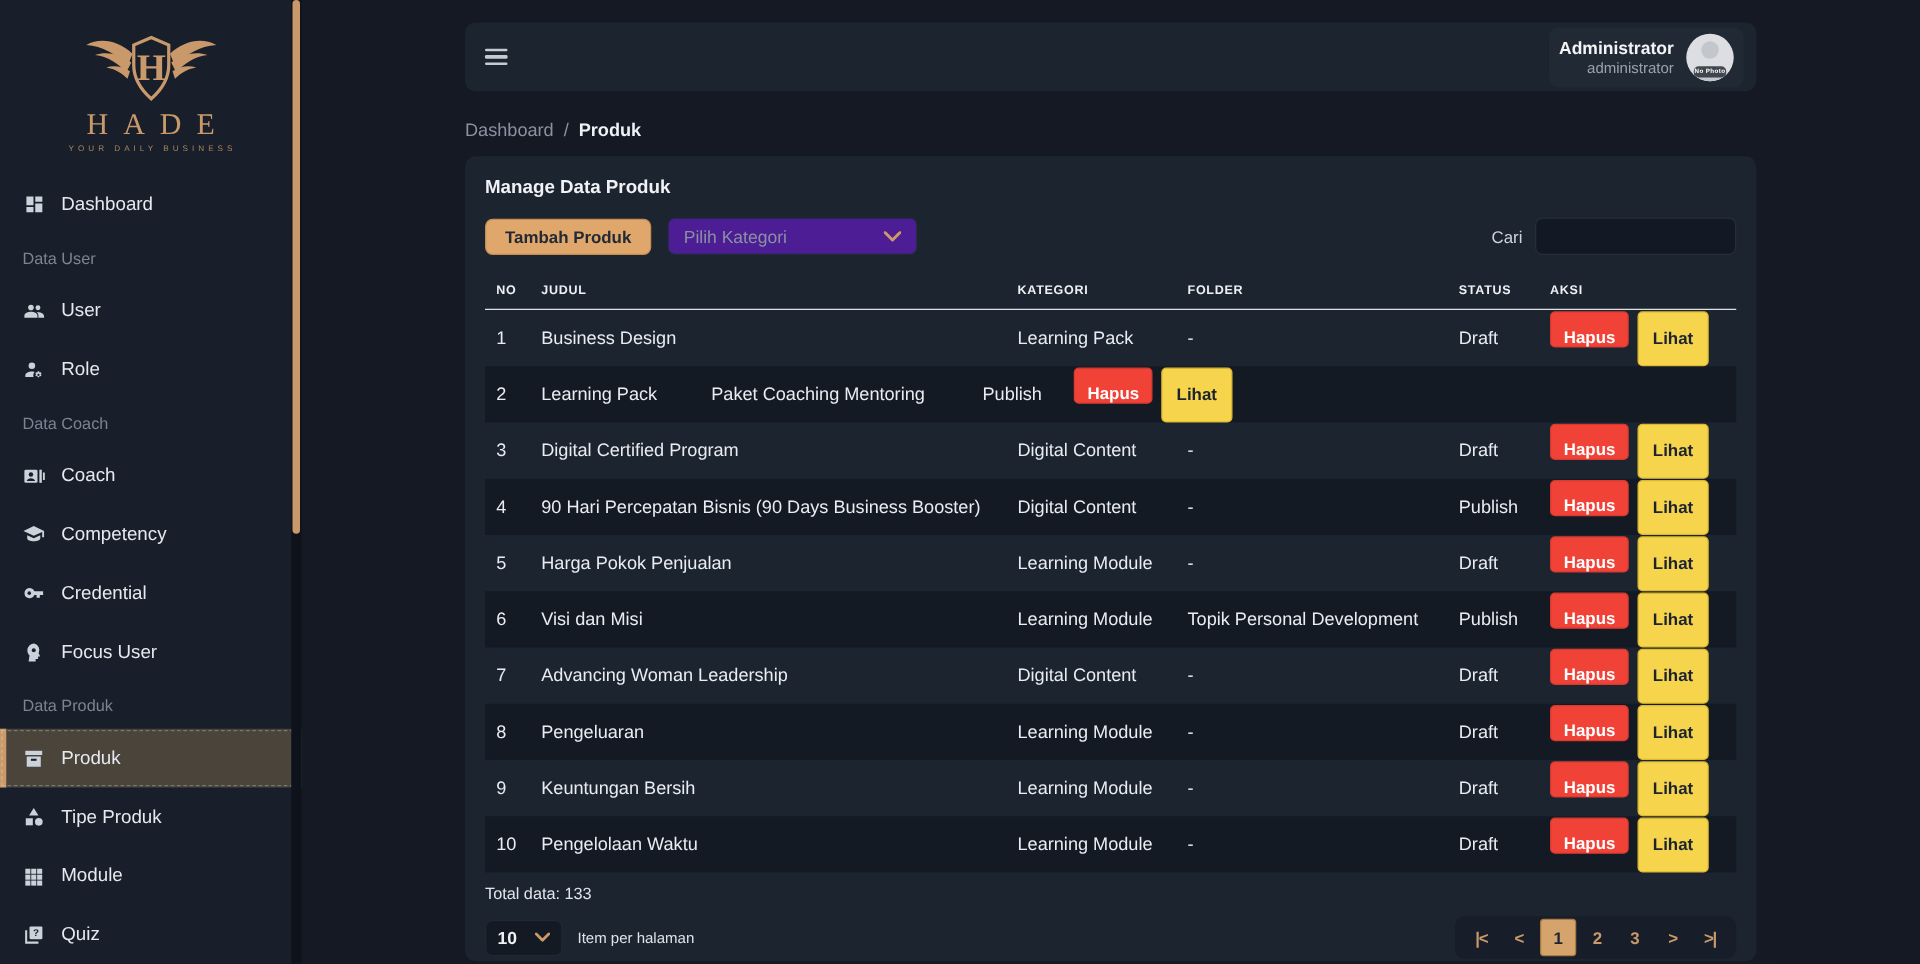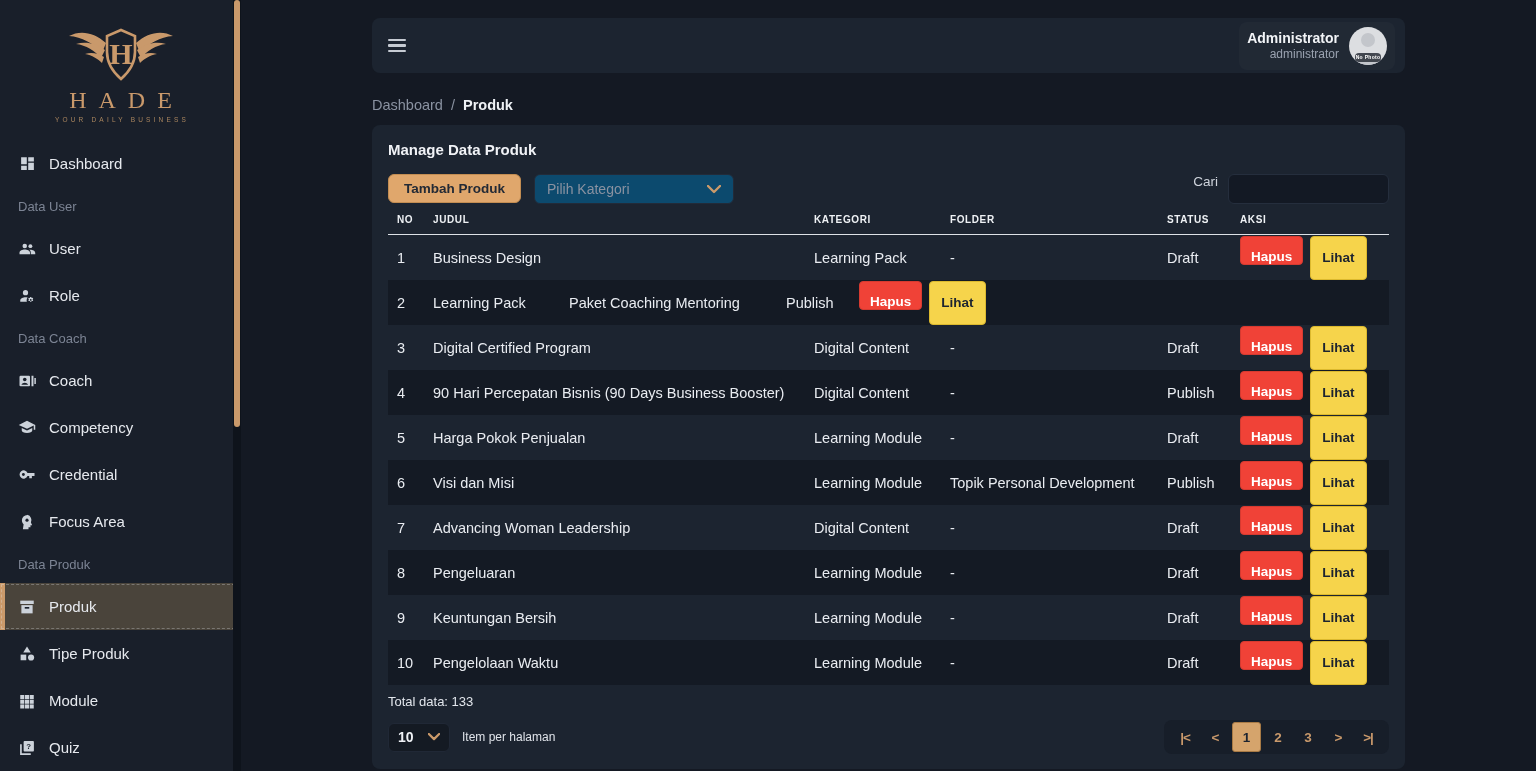--- a/index.html
+++ b/index.html
@@ -80,28 +80,28 @@
   .crumb-parent { color:#8a92a1; cursor:pointer; }
   .crumb-sep { color:#8a92a1; }
   .crumb-current { color:#eef1f5; font-weight:600; }
 
   .card {
     margin-top:12px; background:#1c2430; border-radius:8px;
     padding:16px 16px 0 16px; height:644px;
   }
   .card-title { font-size:15px; font-weight:700; color:#f0f2f6; margin-bottom:16px; }
 
-  .controls { display:flex; align-items:flex-start; }
+  .controls { display:flex; align-items:center; margin-bottom:13px; }
   .btn-add {
     height:29px; padding:0 15px; background:#e0a76c; border:1px solid #c38d52;
     border-radius:6px; color:#232a35; font-weight:700; font-size:13.5px;
     font-family:inherit; cursor:pointer;
   }
   .select-category {
-    width:200px; height:30px; margin-left:13px; background:#0c4a6e;
+    width:200px; height:30px; margin-left:13px; background:#4c1d95;
     border:1px solid #222b39; border-radius:6px; display:flex; align-items:center;
     justify-content:space-between; padding:0 12px; cursor:pointer;
   }
   .select-category .sel-text { color:#8a92a1; font-size:14px; }
   .controls-spacer { flex:1; }
   .search-label { color:#cfd4dc; font-size:13.5px; margin-right:10px; }
   .search-input {
     width:161px; height:30px; background:#131924; border:1px solid #252e3d;
     border-radius:6px; color:#e9ecf1; font-family:inherit; font-size:14px; padding:0 10px;
   }
@@ -240,21 +240,21 @@
           </span>
           <span class="side-label">Credential</span>
         </div>
         <div class="side-item">
           <span class="side-icon">
             <svg width="18" height="18" viewBox="0 0 24 24" fill="#ccd2da">
               <path d="M12.5 2.5a7.3 7.3 0 00-7.3 7.3c0 2.1.9 4 2.3 5.3L6.5 21.5H14v-2.6h2.6v-2.6h2.3l-1.7-3.5a7.3 7.3 0 00-4.7-10.3z"></path>
               <circle cx="12" cy="9.5" r="2.1" fill="#191f2a"></circle>
             </svg>
           </span>
-          <span class="side-label">Focus Area</span>
+          <span class="side-label">Focus User</span>
         </div>
         <div class="side-section">Data Produk</div>
         <div class="side-item active">
           <span class="side-icon">
             <svg width="18" height="18" viewBox="0 0 24 24" fill="#ccd2da">
               <rect x="3" y="3.5" width="18" height="4.5"></rect>
               <path d="M4.5 9.5h15V20.5h-15z"></path>
               <rect x="9" y="12" width="6" height="2.2" fill="#191f2a"></rect>
             </svg>
           </span>

